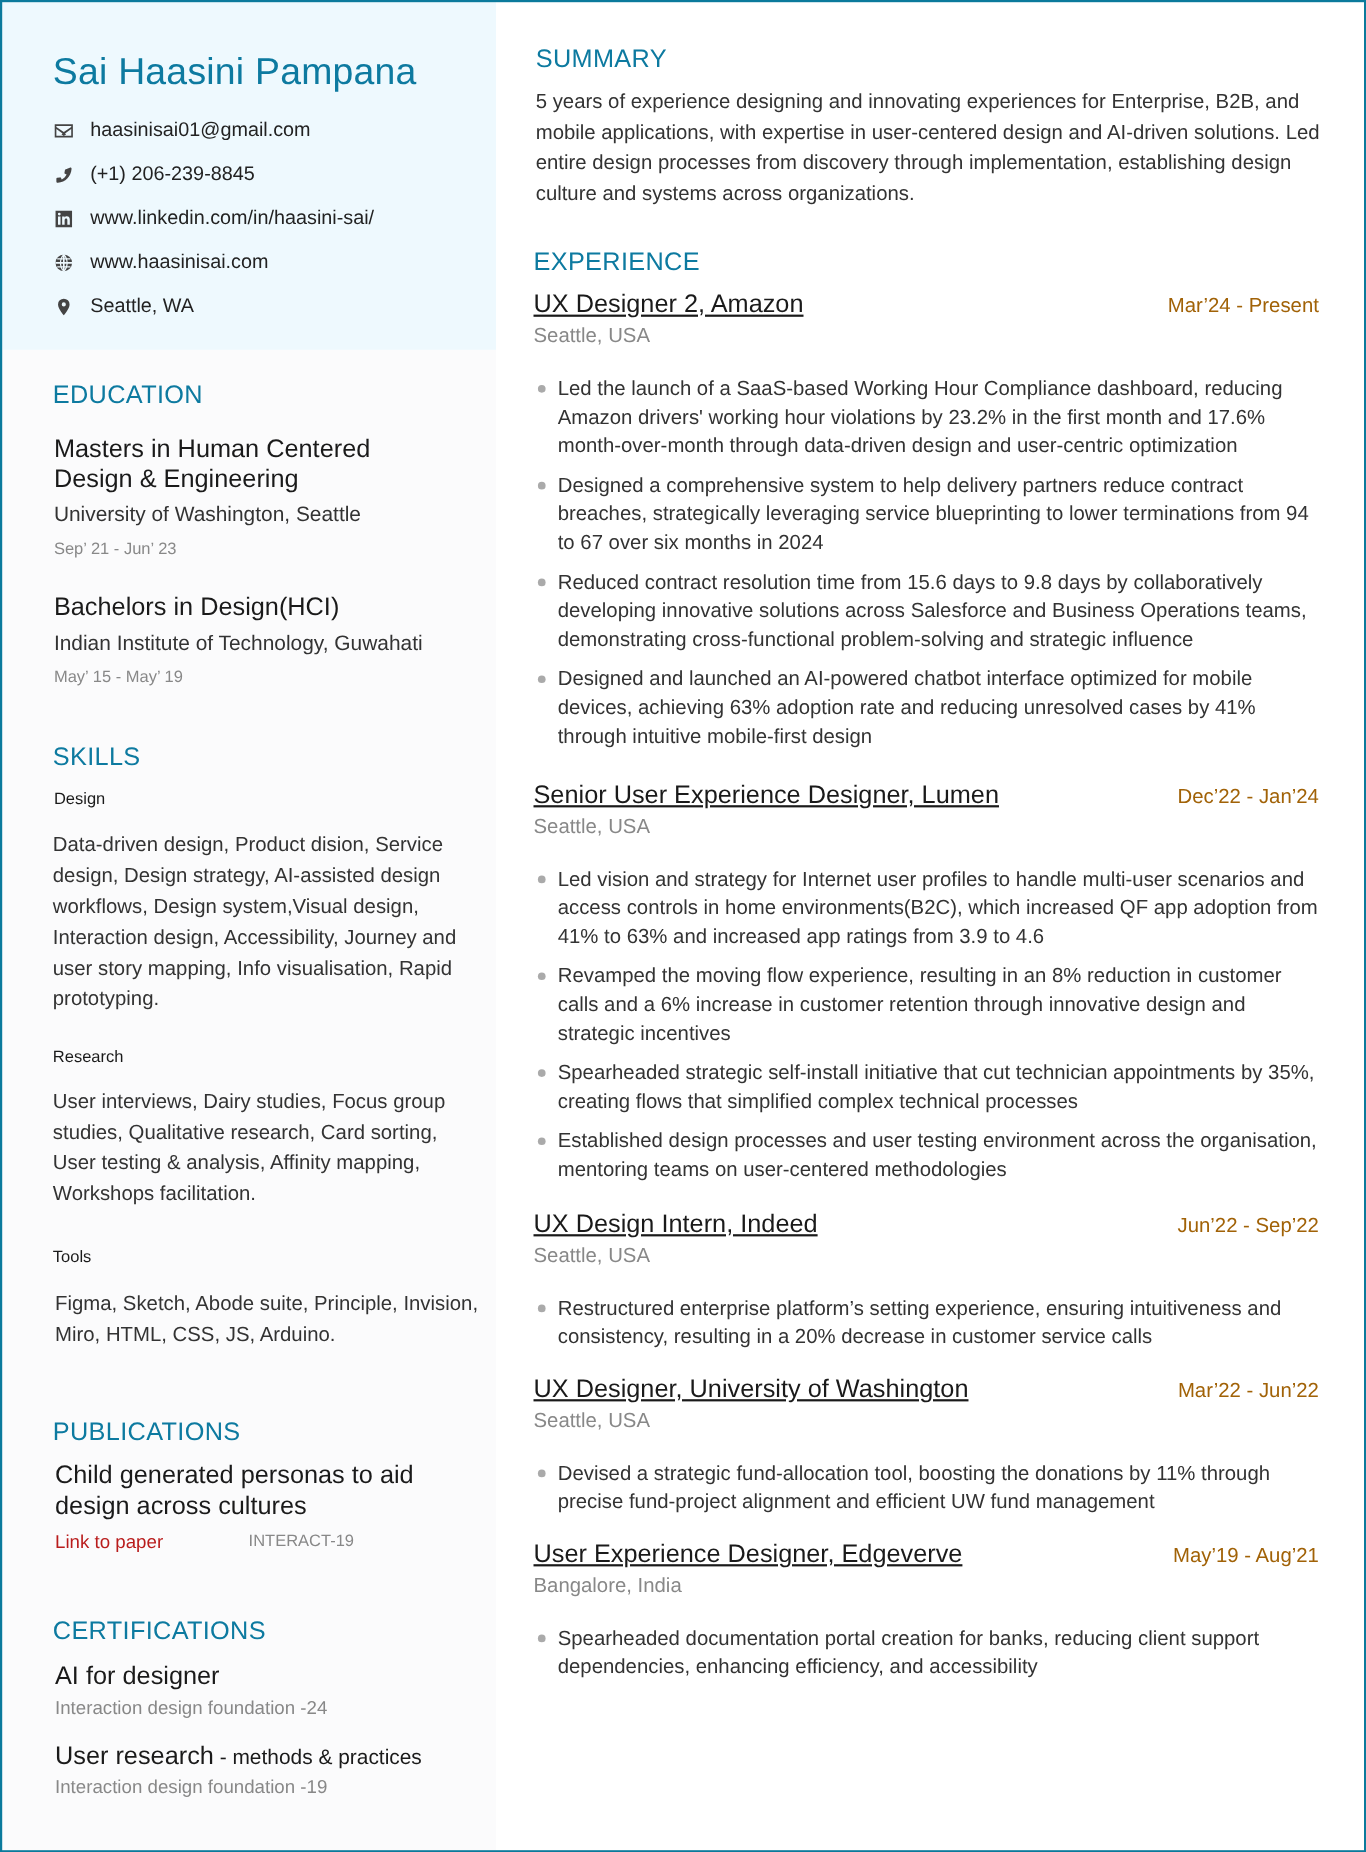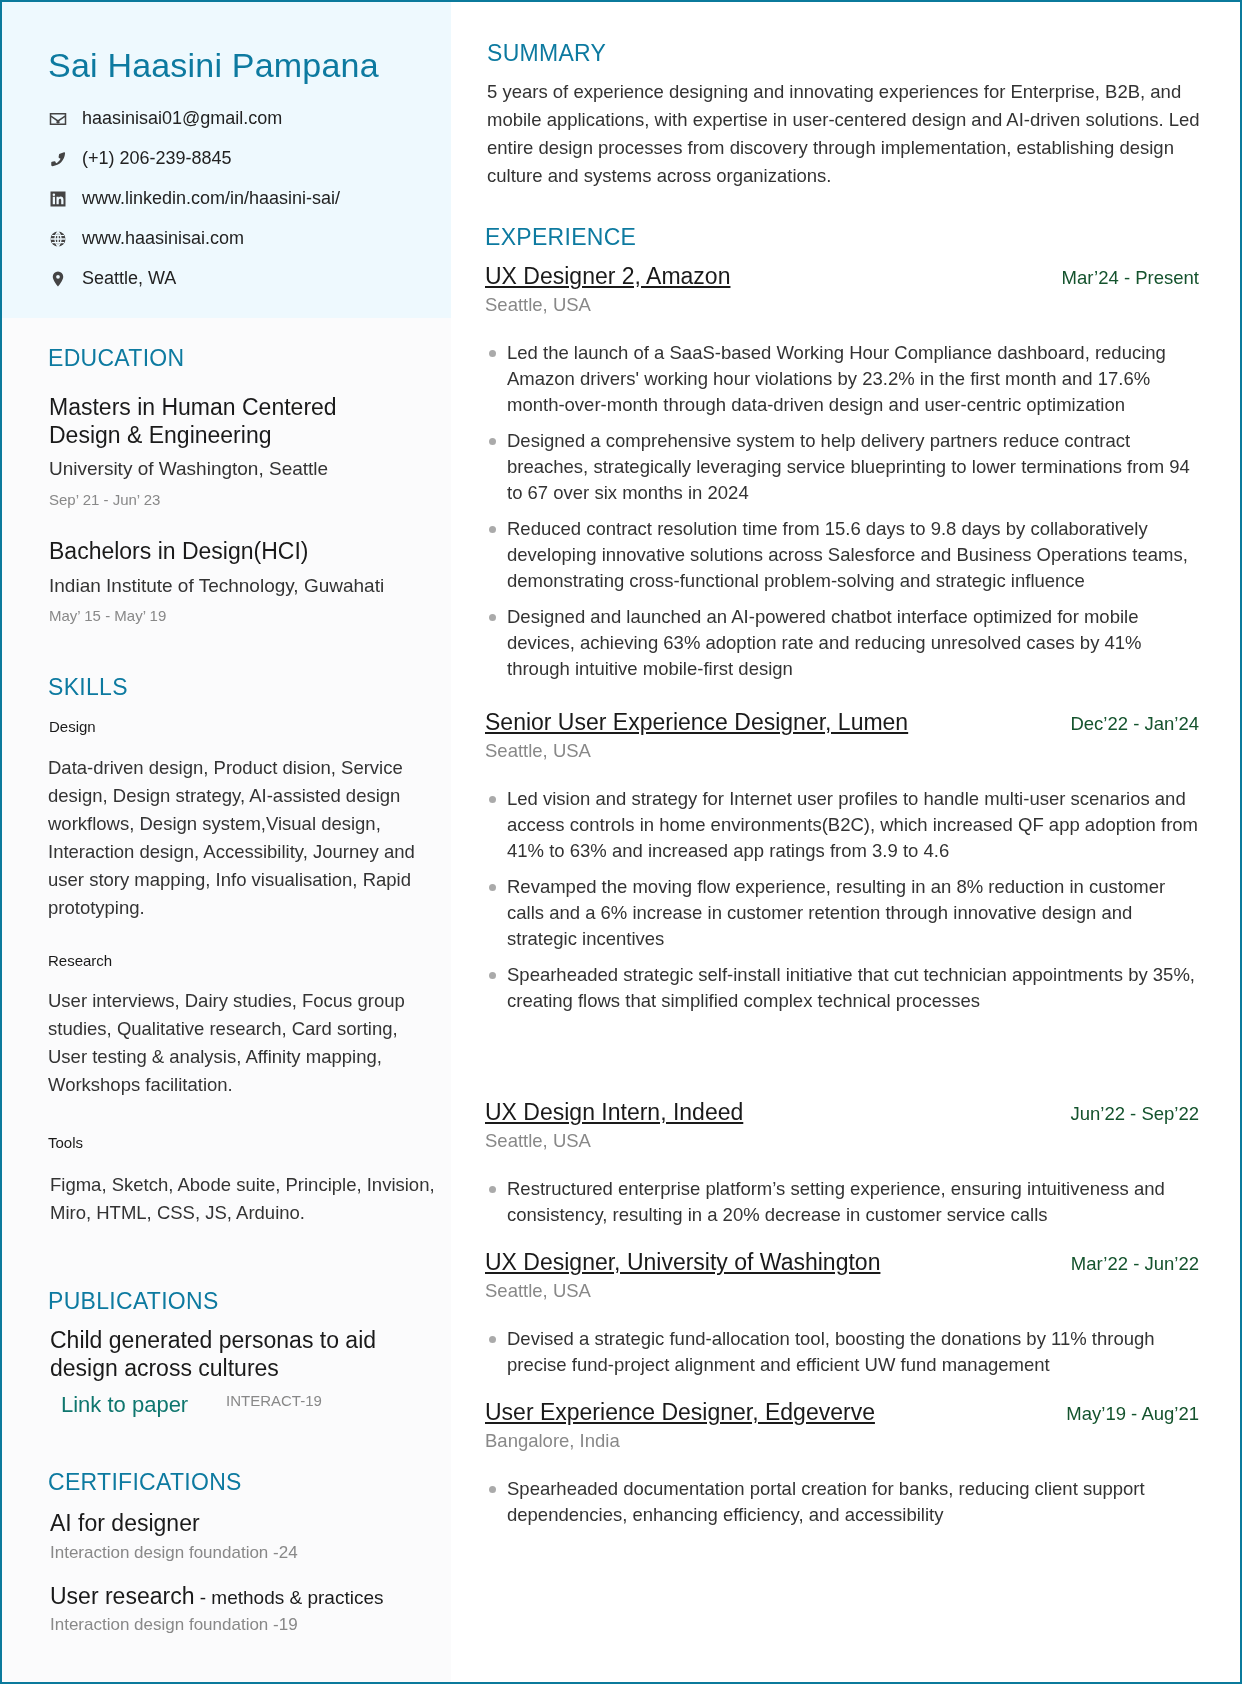--- a/index.html
+++ b/index.html
@@ -20,27 +20,27 @@
     .l-sub { position: absolute; left: 49px; font-size: 19px; color: #333; }
     .l-date { position: absolute; left: 49px; font-size: 15px; color: #888; }
     .skill-h { position: absolute; left: 49px; font-size: 15px; color: #1a1a1a; }
     .skill-t { position: absolute; left: 48px; width: 390px; font-size: 18.5px; color: #333; line-height: 28px; }
 
     .summary { position: absolute; left: 487px; top: 78px; width: 720px; font-size: 18.5px; line-height: 28px; color: #333; }
 
     .job { position: absolute; left: 485px; width: 720px; }
     .job-head { display: flex; justify-content: space-between; align-items: baseline; }
     .job-title { font-size: 23px; color: #1a1a1a; text-decoration: underline; }
-    .job-date { font-size: 18.5px; color: #14532d; padding-right: 6px; }
+    .job-date { font-size: 18.5px; color: #a16207; padding-right: 6px; }
     .job-loc { font-size: 18.5px; color: #888; margin-top: 4px; }
     .bullets { list-style: none; margin-top: 24px; }
     .bullets li { position: relative; padding-left: 22px; font-size: 18.5px; line-height: 26px; color: #333; margin-bottom: 10px; }
     .bullets li::before { content: ""; position: absolute; left: 4px; top: 10px; width: 7px; height: 7px; border-radius: 50%; background: #aaa; }
 
-    .pub-link { position: absolute; left: 61px; top: 1392px; font-size: 22px; color: #0f766e; }
+    .pub-link { position: absolute; left: 50px; top: 1392px; font-size: 17px; color: #b91c1c; }
     .pub-venue { position: absolute; left: 226px; top: 1392px; font-size: 15px; color: #888; }
     .cert-small { font-size: 19px; }
   </style>
 </head>
 <body>
 
 <div class="left"></div>
 <div class="header-panel"></div>
 <div class="right"></div>
 
@@ -149,20 +149,21 @@
 <div class="job" style="top:709px">
   <div class="job-head">
     <span class="job-title">Senior User Experience Designer, Lumen</span>
     <span class="job-date">Dec’22 - Jan’24</span>
   </div>
   <div class="job-loc">Seattle, USA</div>
   <ul class="bullets">
     <li>Led vision and strategy for Internet user profiles to handle multi-user scenarios and access controls in home environments(B2C), which increased QF app adoption from 41% to 63% and increased app ratings from 3.9 to 4.6</li>
     <li>Revamped the moving flow experience, resulting in an 8% reduction in customer calls and a 6% increase in customer retention through innovative design and strategic incentives</li>
     <li>Spearheaded strategic self-install initiative that cut technician appointments by 35%, creating flows that simplified complex technical processes</li>
+    <li>Established design processes and user testing environment across the organisation, mentoring teams on user-centered methodologies</li>
   </ul>
 </div>
 
 <div class="job" style="top:1099px">
   <div class="job-head">
     <span class="job-title">UX Design Intern, Indeed</span>
     <span class="job-date">Jun’22 - Sep’22</span>
   </div>
   <div class="job-loc">Seattle, USA</div>
   <ul class="bullets">

